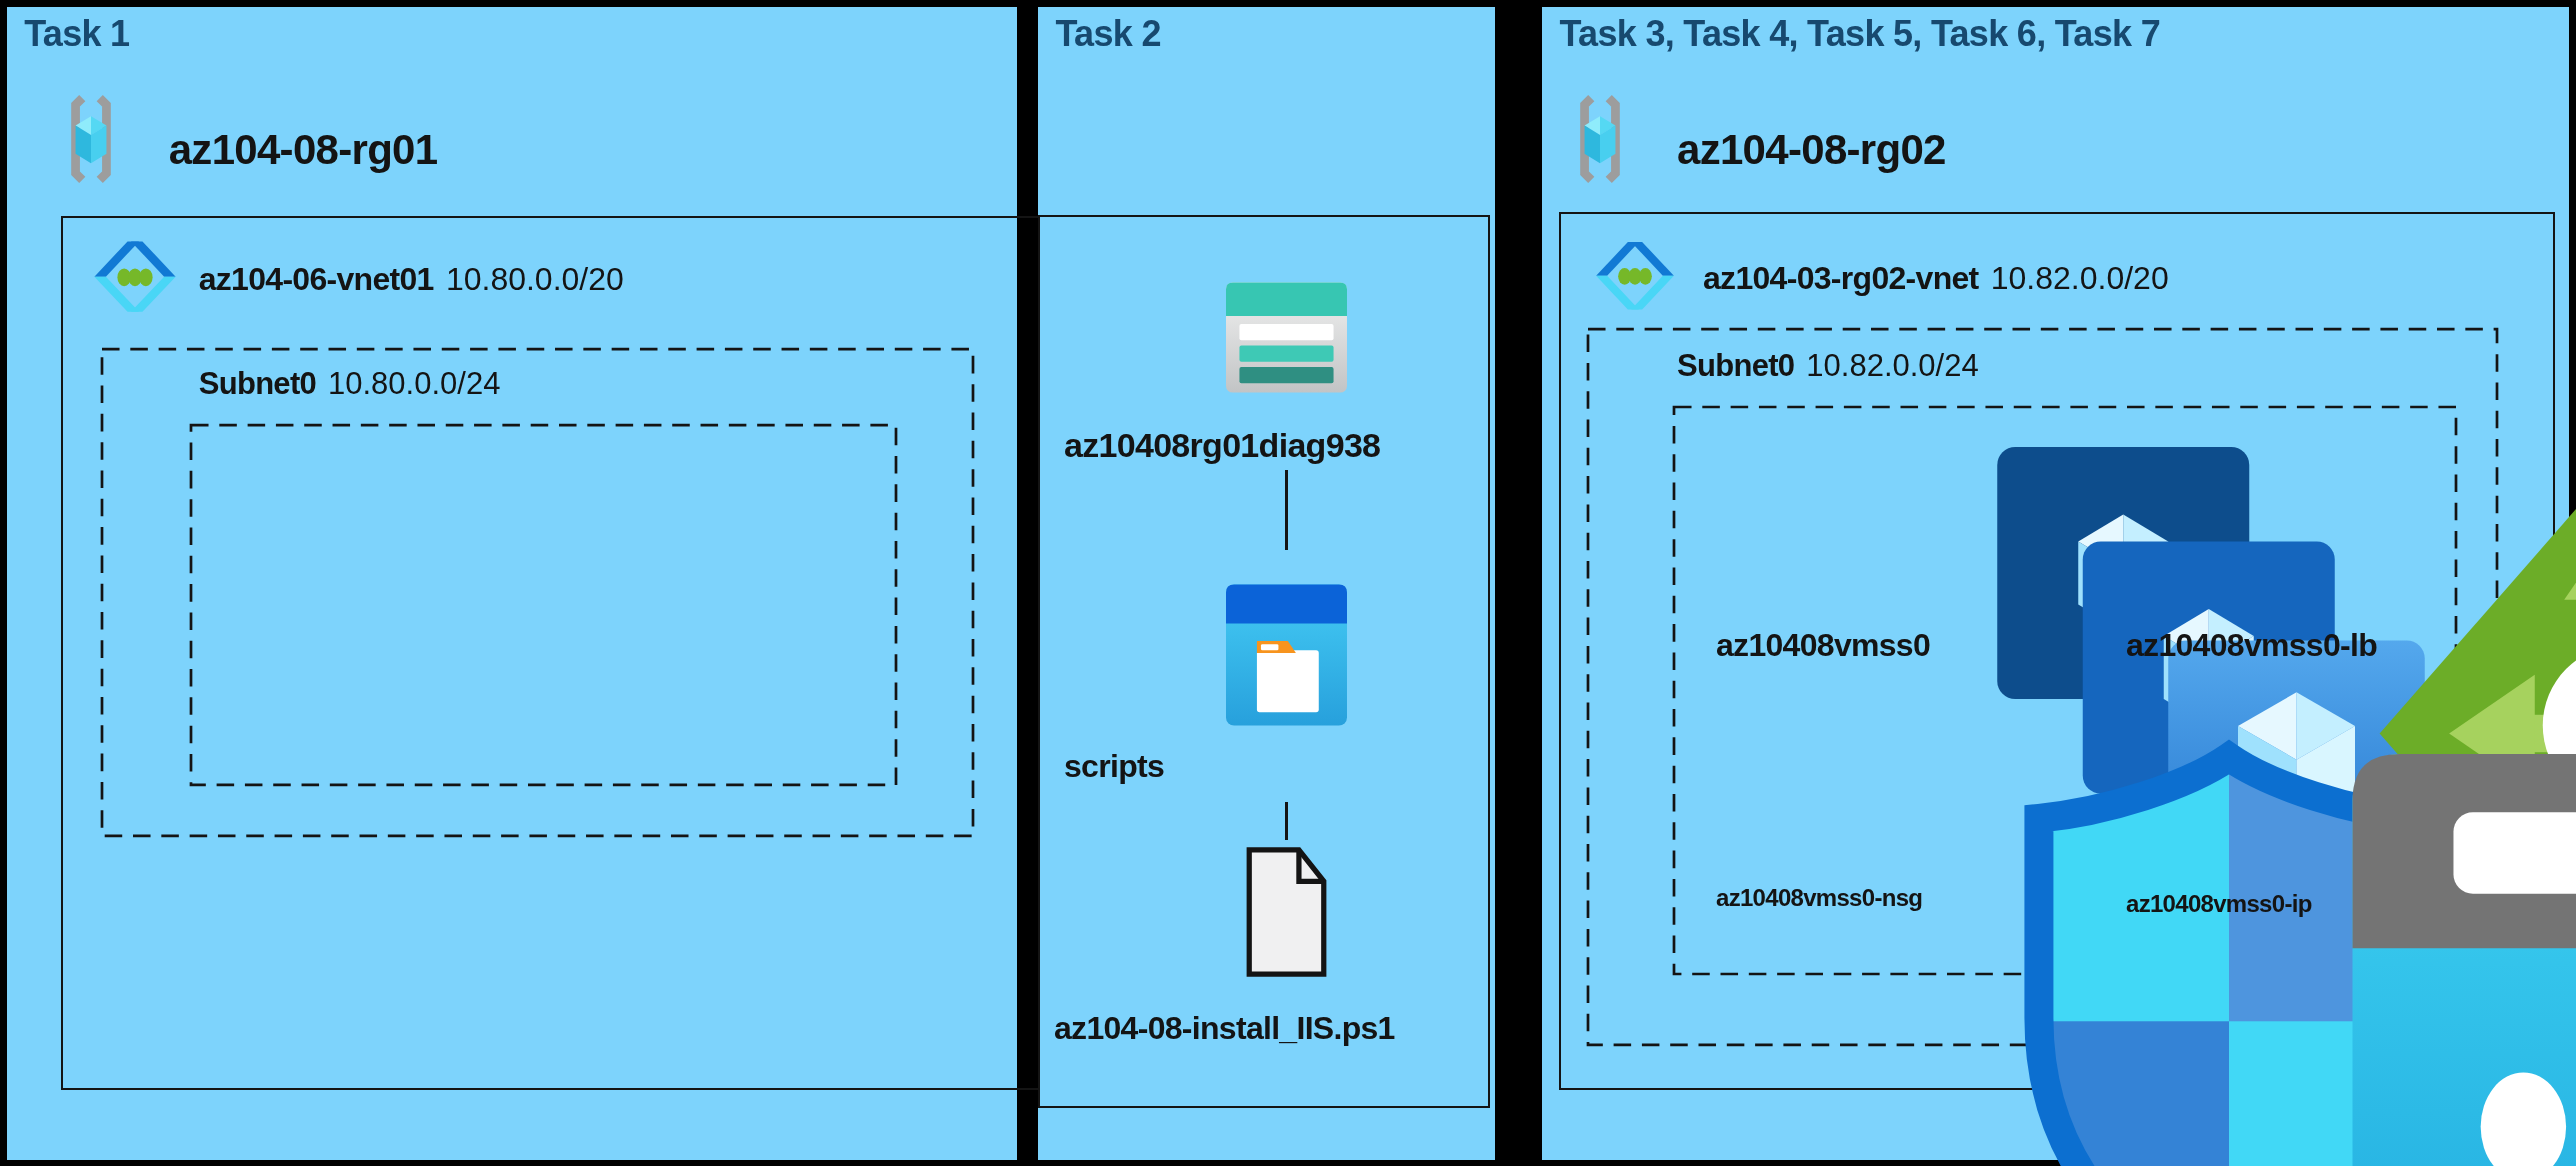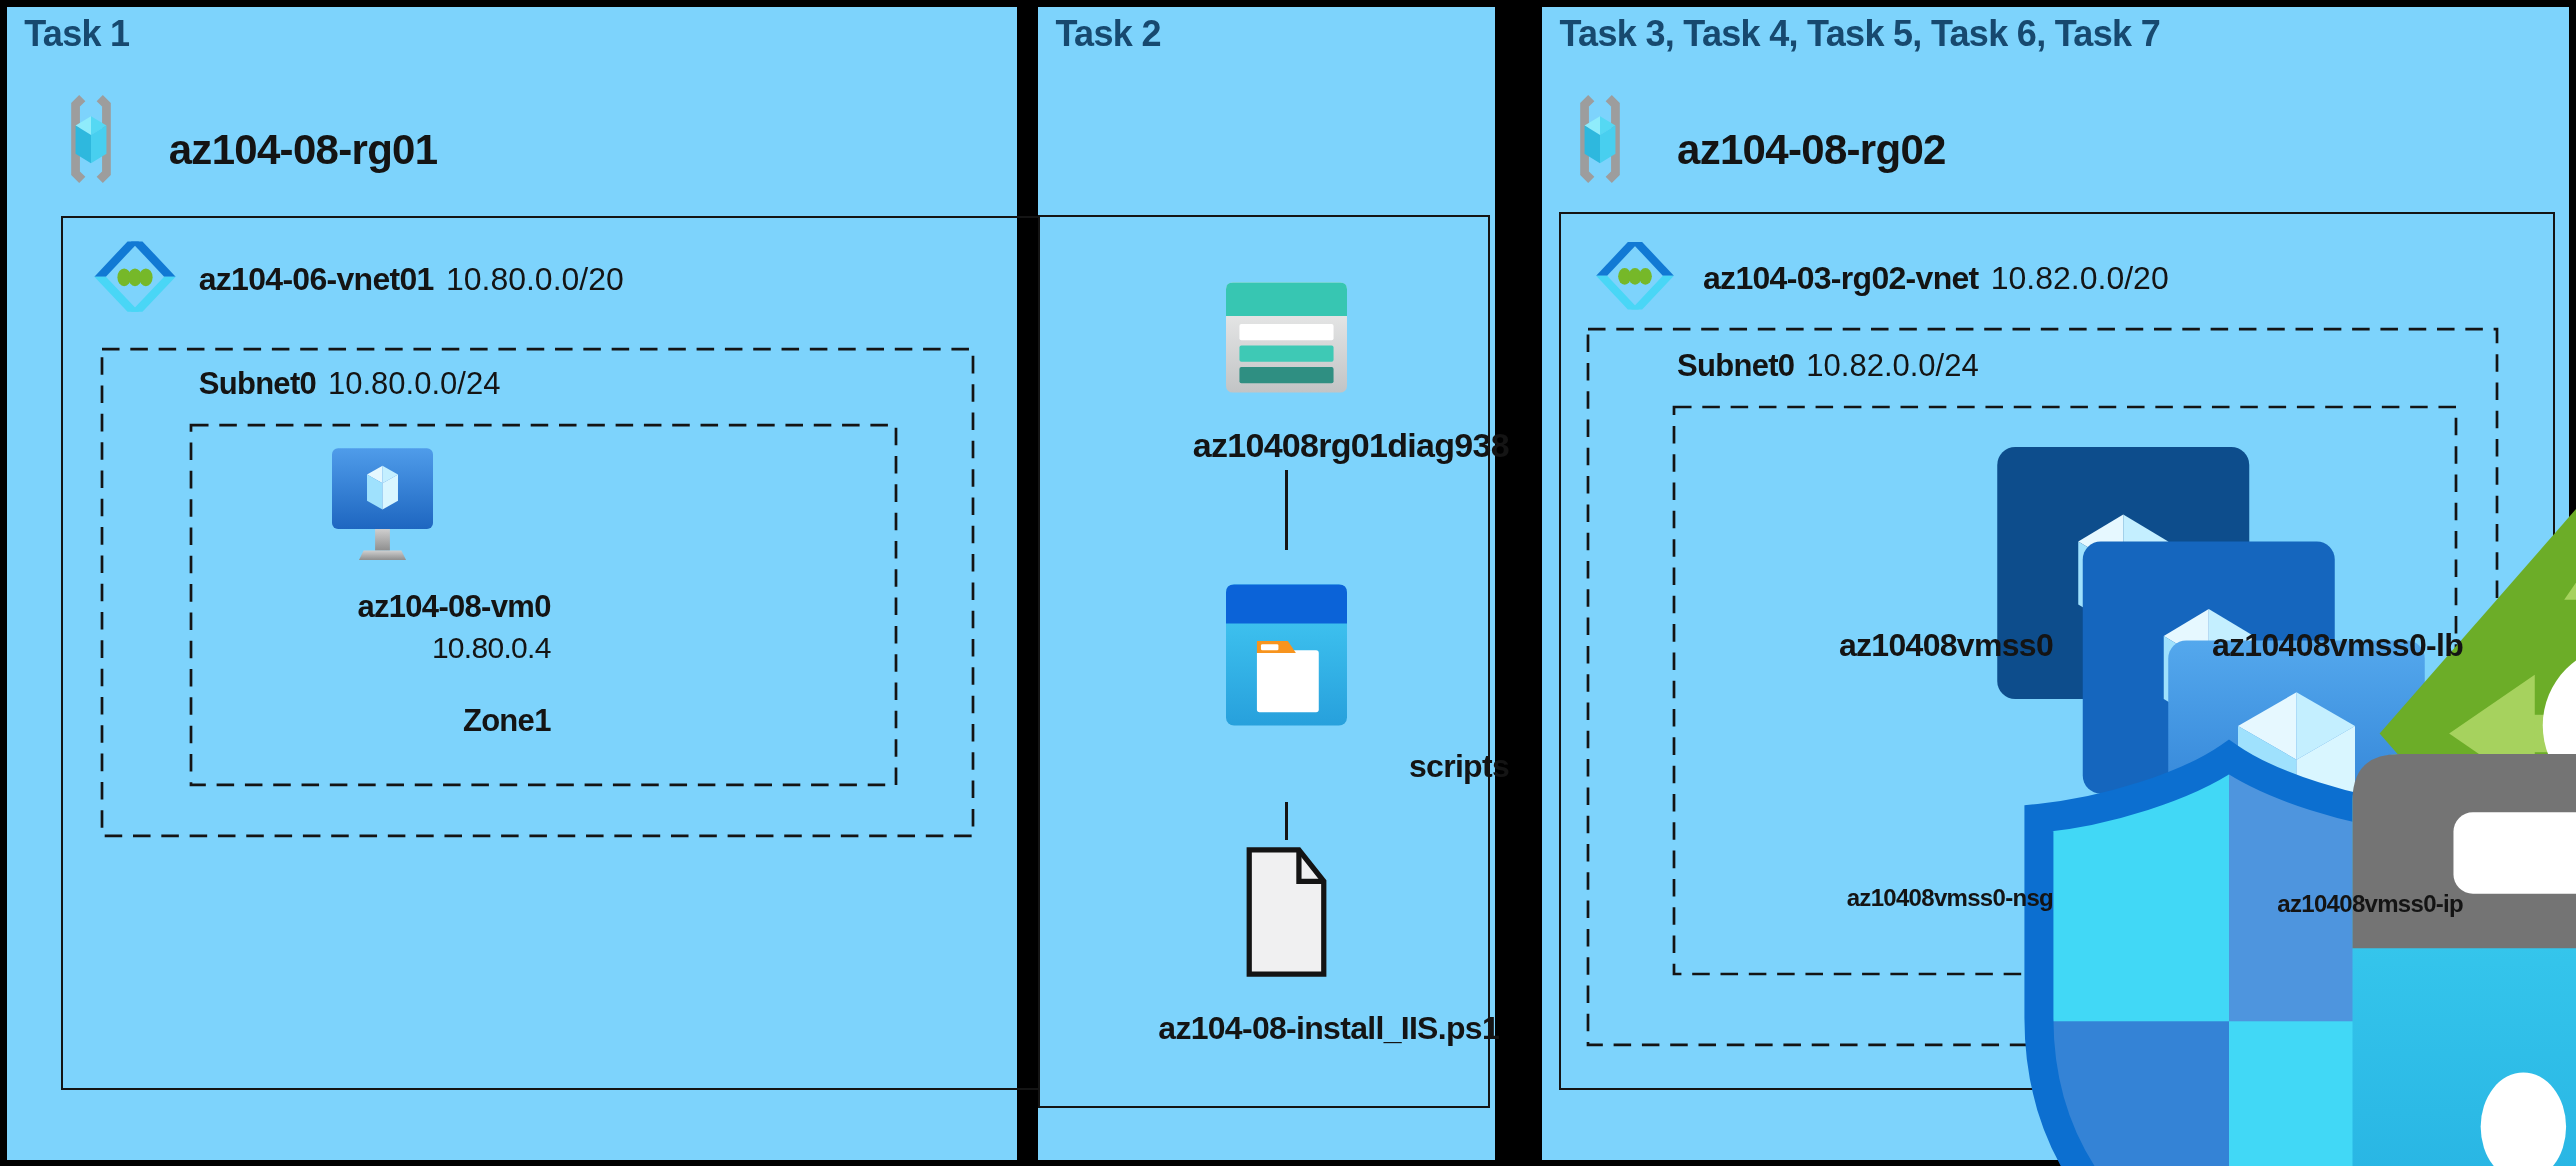--- a/index.html
+++ b/index.html
@@ -11,21 +11,21 @@
   #panel2{left:1038px;width:457px}
   #panel3{left:1542px;width:1027px}
   .title{position:absolute;left:17.5px;top:6.7px;font-size:36px;font-weight:700;color:#17496F;letter-spacing:-0.7px;white-space:nowrap}
   .abs{position:absolute}
   .box{position:absolute;border:2.7px solid #141414}
   .dashed{position:absolute}
   .dashed>svg{position:absolute;inset:0;width:100%;height:100%;overflow:visible}
   .lbl{position:absolute;font-weight:700;font-size:31px;letter-spacing:-0.7px;white-space:nowrap}
   .lbl .light{font-weight:400;letter-spacing:0;margin-left:4px}
   .light{font-weight:400}
-  .center{text-align:right}
+  .center{text-align:left}
   .big{font-size:34px}
   .conn{position:absolute;width:2.7px;background:#141414}
   .rglabel{position:absolute;font-weight:700;font-size:42px;letter-spacing:-0.7px;white-space:nowrap}
 </style>
 </head>
 <body>
 
 <div id="canvas">
 
   <svg width="0" height="0" style="position:absolute">
@@ -97,34 +97,20 @@
         <div class="lbl" style="left:97px;top:17.5px">
           <span>Subnet0</span>
           <span class="light">10.80.0.0/24</span>
         </div>
 
         <div class="dashed" style="left:89px;top:76px;width:705px;height:360px">
           <svg viewBox="0 0 1046 534" width="705" height="360">
               <rect x="0" y="0" width="100%" height="100%" fill="none" stroke="#141414" stroke-width="4" stroke-dasharray="26 16"></rect>
             </svg>
 
-          <div class="abs" style="left:23px;top:0;width:337px;height:100%">
-            <svg class="abs" style="left:118px;top:23px" width="101" height="115" viewBox="0 0 150 170">
-              <rect x="0" y="0" width="150" height="120" rx="9" fill="url(#g-vm)"></rect>
-              <polygon points="75,26 52,39 75,52" fill="#E6F8FF"></polygon>
-              <polygon points="75,26 98,39 75,52" fill="#C4EFFF"></polygon>
-              <polygon points="52,39 75,52 75,91 52,78" fill="#9FE1FD"></polygon>
-              <polygon points="98,39 75,52 75,91 98,78" fill="#D9F6FF"></polygon>
-              <rect x="64" y="120" width="22" height="32" fill="url(#g-stand)"></rect>
-              <polygon points="47,152 103,152 110,166 40,166" fill="url(#g-stand)"></polygon>
-            </svg>
-            <div class="lbl center" style="left:0;top:164px;width:337px">az104-08-vm0</div>
-            <div class="lbl center light" style="left:0;top:206px;width:337px;font-size:30px">10.80.0.4</div>
-            <div class="lbl center" style="left:0;top:278px;width:337px">Zone1</div>
-          </div>
 
 
         </div>
       </div>
     </div>
   </div>
 
   <div class="panel" id="panel2">
     <div class="title">Task 2</div>
 

